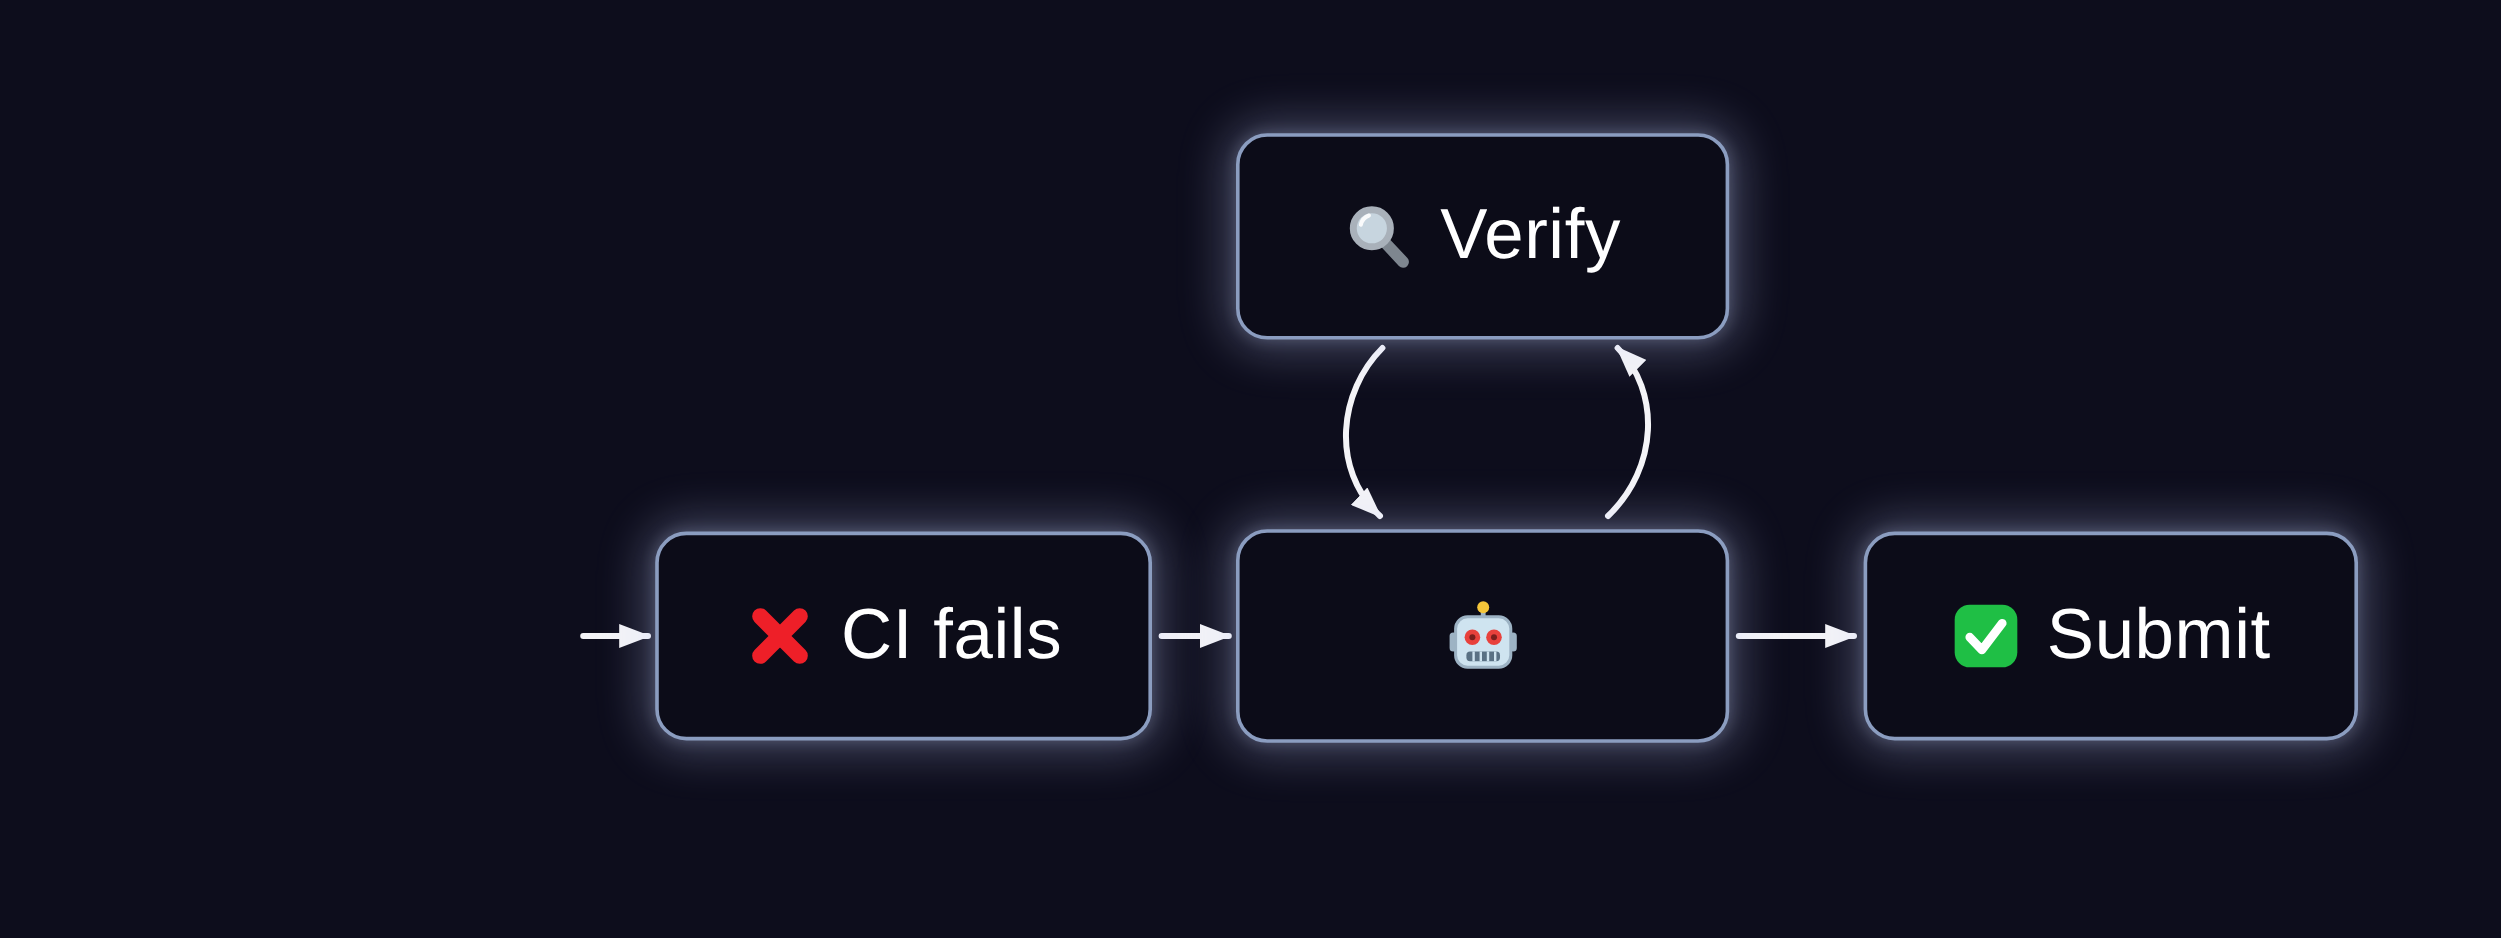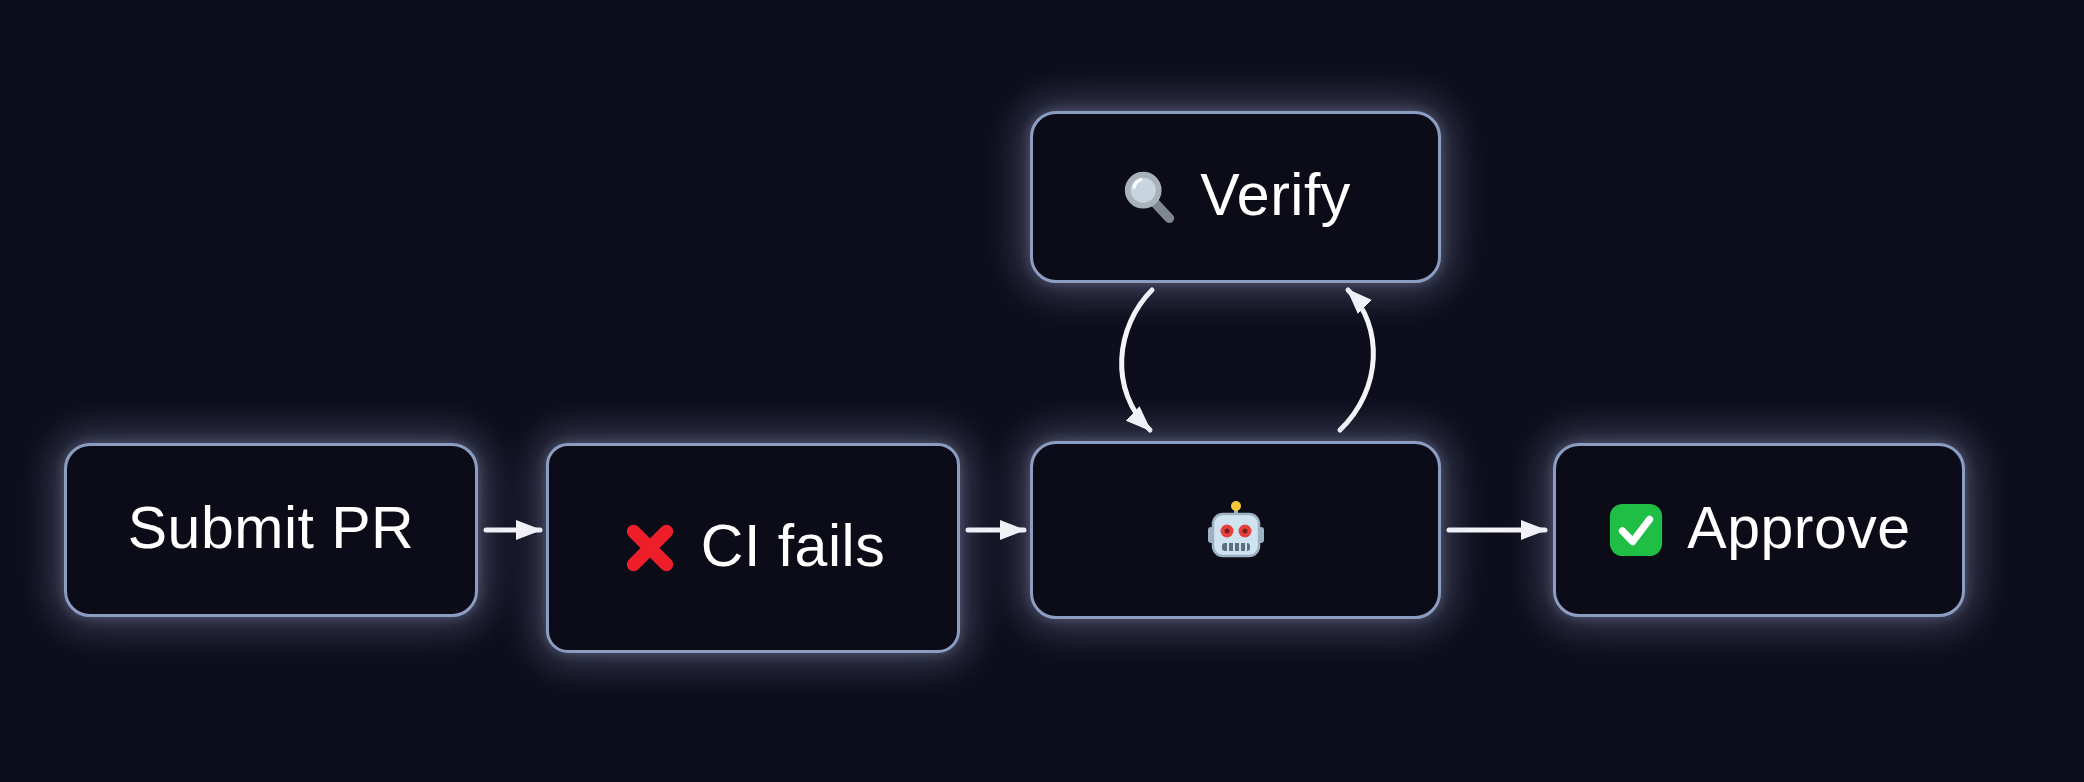--- a/index.html
+++ b/index.html
@@ -44,21 +44,21 @@
     font-weight: 400;
     letter-spacing: 0.5px;
     white-space: nowrap;
   }
   .node .icon { display: flex; align-items: center; }
   .node .icon svg { display: block; }
   .node .label { line-height: 1; padding-bottom: 4px; }
 
   
   #node-submit  { left: 64px;   top: 443px; width: 414px; height: 174px; }
-  #node-cifails { left: 546px;  top: 443px; width: 414px; height: 210px; border-radius: 22px; }
+  #node-cifails { left: 546px;  top: 443px; width: 414px; height: 174px; }
   #node-aifix   { left: 1030px; top: 441px; width: 411px; height: 178px; }
   #node-approve { left: 1553px; top: 443px; width: 412px; height: 174px; }
   #node-verify  { left: 1030px; top: 111px; width: 411px; height: 172px; }
 </style>
 </head>
 <body>
 
 <div class="canvas">
 
   <svg class="edges" viewBox="0 0 2084 782" aria-hidden="true">
@@ -78,23 +78,20 @@
     <span class="icon">
       <svg viewBox="0 0 60 60" width="58" height="58">
         <line x1="36" y1="36" x2="51" y2="52" stroke="#7e868f" stroke-width="10" stroke-linecap="round"></line>
         <circle cx="24" cy="23" r="16" fill="#dcebf5" fill-opacity="0.9" stroke="#a9b1ba" stroke-width="6"></circle>
         <path d="M14.5 20 a 11 11 0 0 1 7 -8" stroke="#ffffff" stroke-width="3.5" fill="none" stroke-linecap="round" opacity="0.9"></path>
       </svg>
     </span>
     <span class="label">Verify</span>
   </div>
 
-  <div class="node" id="node-submit">
-    <span class="label">Submit PR</span>
-  </div>
 
   <div class="node" id="node-cifails">
     <span class="icon">
       <svg viewBox="0 0 60 60" width="58" height="58">
         <path d="M13 13 L47 47 M47 13 L13 47" stroke="#ee1f28" stroke-width="14" stroke-linecap="round"></path>
       </svg>
     </span>
     <span class="label">CI fails</span>
   </div>
 
@@ -119,16 +116,16 @@
     </span>
   </div>
 
   <div class="node" id="node-approve">
     <span class="icon">
       <svg viewBox="0 0 60 60" width="58" height="58">
         <rect x="3" y="3" width="54" height="54" rx="13" fill="#1fbf45"></rect>
         <path d="M16 31 L26.5 42 L44 19" fill="none" stroke="#ffffff" stroke-width="7.5" stroke-linecap="round" stroke-linejoin="round"></path>
       </svg>
     </span>
-    <span class="label">Approve</span>
+    <span class="label">Submit</span>
   </div>
 
 </div>
 
 </body></html>

